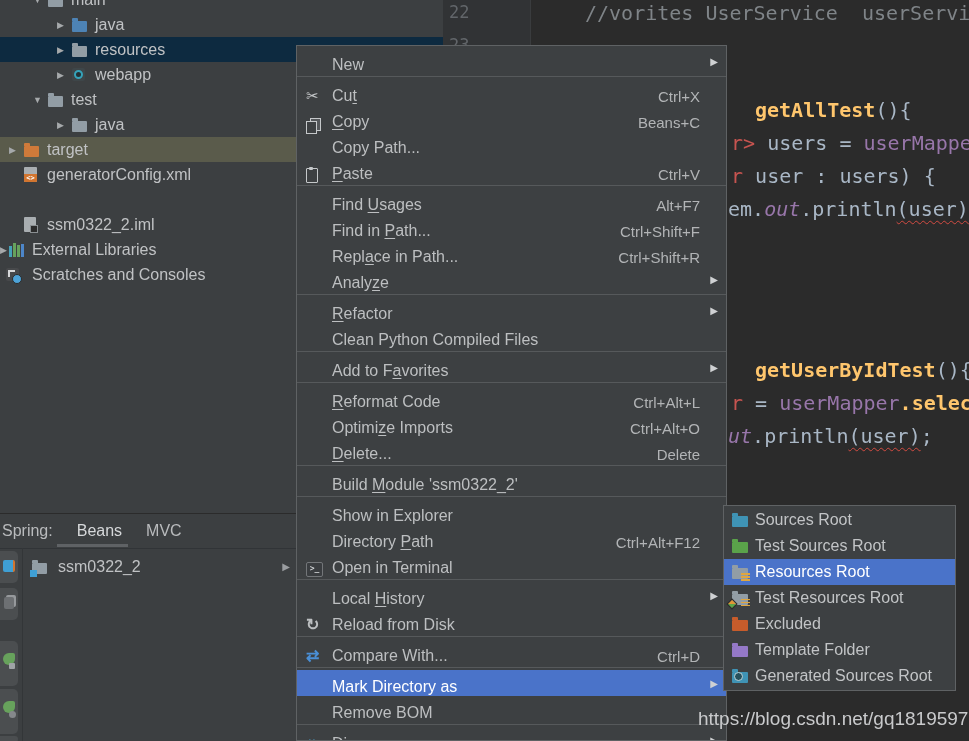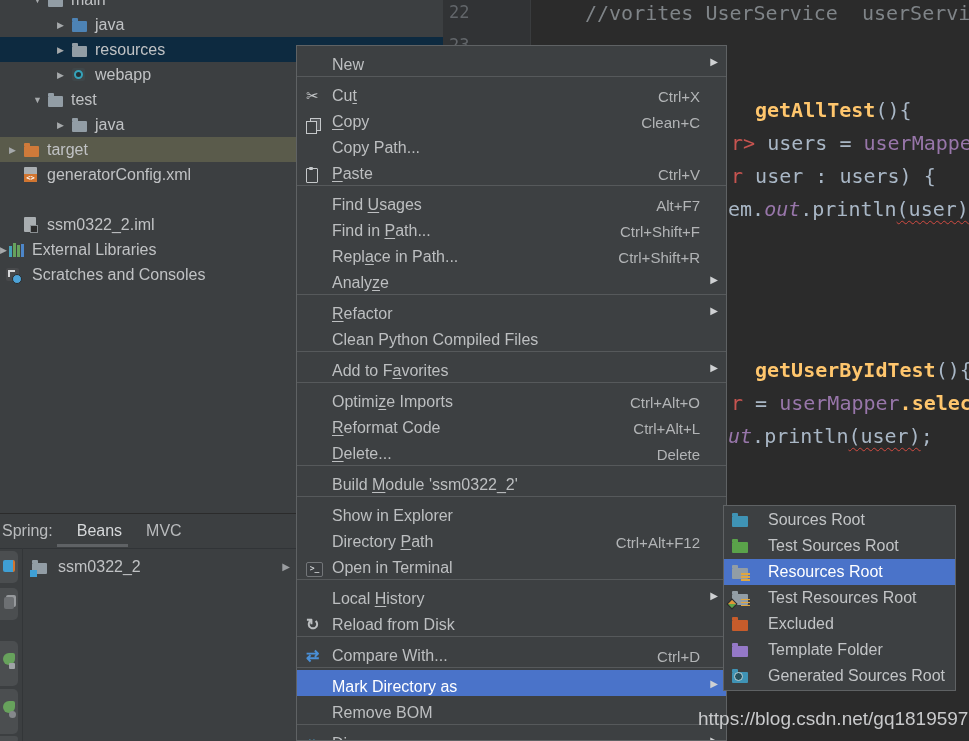--- a/index.html
+++ b/index.html
@@ -75,21 +75,21 @@
   .ic-term{width:15px;height:13px;background:#3a3d40;border:1px solid #73767а;border:1px solid #737679;
            border-radius:2px;color:#ced1d3;font:bold 8px/12px "DejaVu Sans Mono",monospace;text-align:center}
   .ic-term::before{content:">_"}
   .ic-reload::before{content:"↻";color:#bcbfc1;font-size:16px;font-weight:bold}
   .ic-cmp::before{content:"⇄";color:#4a8fd6;font-size:16px;font-weight:bold}
   .ic-diag::before{content:"⇈";color:#4fa0c8;font-size:14px;font-weight:bold}
 
   
   .submenu{position:absolute;left:723px;top:505px;width:233px;background:#3d4042;
            border:1px solid #5f6264;box-sizing:border-box;padding:1px 0;z-index:6}
-  .smi{display:flex;align-items:center;gap:18px;height:26px;padding:0 8px;color:#c2c4c6;font-size:16px;white-space:nowrap}
+  .smi{display:flex;align-items:center;gap:5px;height:26px;padding:0 8px;color:#c2c4c6;font-size:16px;white-space:nowrap}
   .smi.hl{background:#4a73c9;color:#fff}
   .sico{width:18px;flex:none;display:flex;align-items:center}
   .b-lines{position:absolute;right:-2px;bottom:-2px;width:9px;height:8px;
            background:repeating-linear-gradient(to bottom,#e0a63f 0 1.5px,rgba(0,0,0,0) 1.5px 3px)}
   .b-diamond{position:absolute;left:-3px;bottom:-2px;width:6px;height:6px;transform:rotate(45deg);
              background:linear-gradient(135deg,#e09636 50%,#5da548 50%);outline:1px solid #2b2b2b}
   .b-gen{position:absolute;left:2px;top:0;width:7px;height:7px;border-radius:50%;background:#27505c;border:1px solid #bcd3da}
 
   
   .bottom-panel{position:absolute;left:0;top:513px;width:443px;height:228px;background:#3c3f41;border-top:1px solid #2b2b2b}
@@ -257,21 +257,21 @@
     <div class="mi">
         <span class="mic ic-cut"></span>
         <span>Cu<u>t</u></span>
         <span class="mis">Ctrl+X</span>
       </div>
     <div class="mi">
         <span class="mic">
           <span class="ic-copy"></span>
         </span>
         <span><u>C</u>opy</span>
-        <span class="mis">Clean+C</span>
+        <span class="mis">Beans+C</span>
       </div>
     <div class="mi">
         <span class="mic"></span>
         <span>Copy Path...</span>
       </div>
     <div class="mi">
         <span class="mic">
           <span class="ic-paste"></span>
         </span>
         <span><u>P</u>aste</span>
@@ -310,27 +310,27 @@
       </div>
     <div class="msep"></div>
     <div class="mi">
         <span class="mic"></span>
         <span>Add to F<u>a</u>vorites</span>
         <span class="marr">▶</span>
       </div>
     <div class="msep"></div>
     <div class="mi">
         <span class="mic"></span>
+        <span><u>R</u>eformat Code</span>
+        <span class="mis">Ctrl+Alt+L</span>
+      </div>
+    <div class="mi">
+        <span class="mic"></span>
         <span>Optimi<u>z</u>e Imports</span>
         <span class="mis">Ctrl+Alt+O</span>
-      </div>
-    <div class="mi">
-        <span class="mic"></span>
-        <span><u>R</u>eformat Code</span>
-        <span class="mis">Ctrl+Alt+L</span>
       </div>
     <div class="mi">
         <span class="mic"></span>
         <span><u>D</u>elete...</span>
         <span class="mis">Delete</span>
       </div>
     <div class="msep"></div>
     <div class="mi">
         <span class="mic"></span>
         <span>Build <u>M</u>odule 'ssm0322_2'</span>

